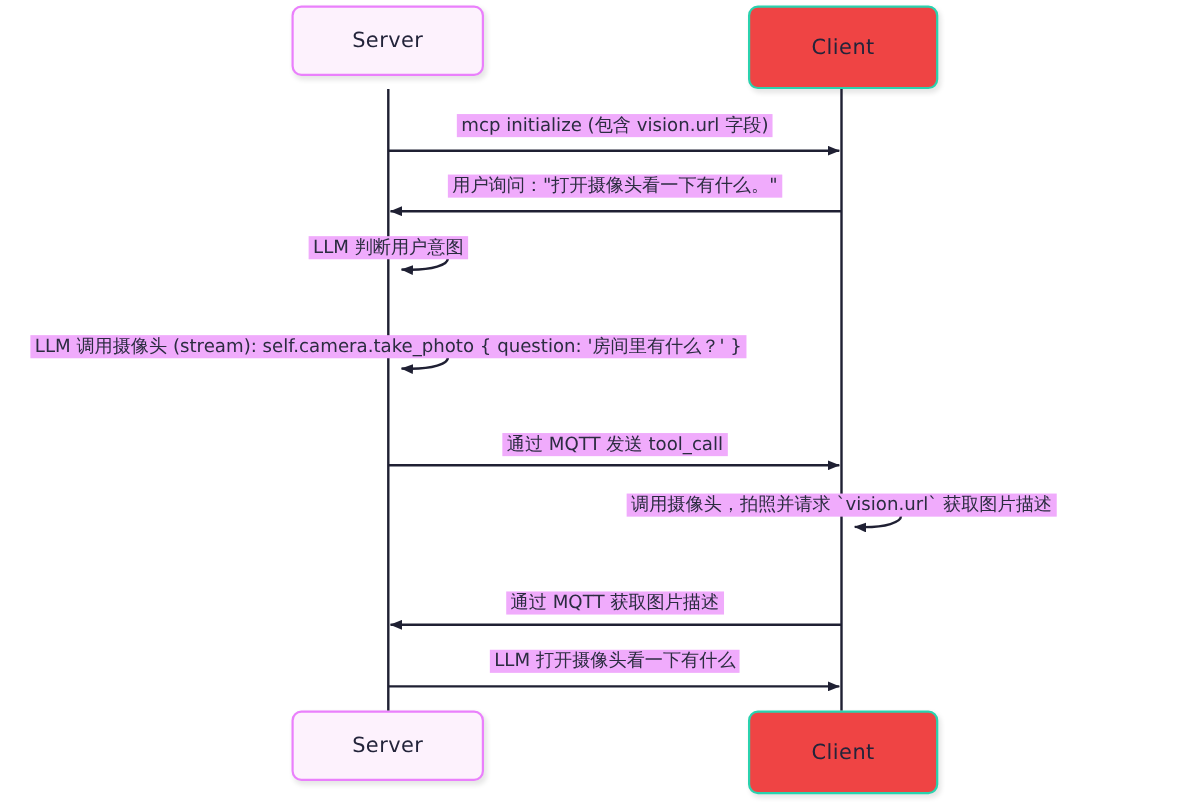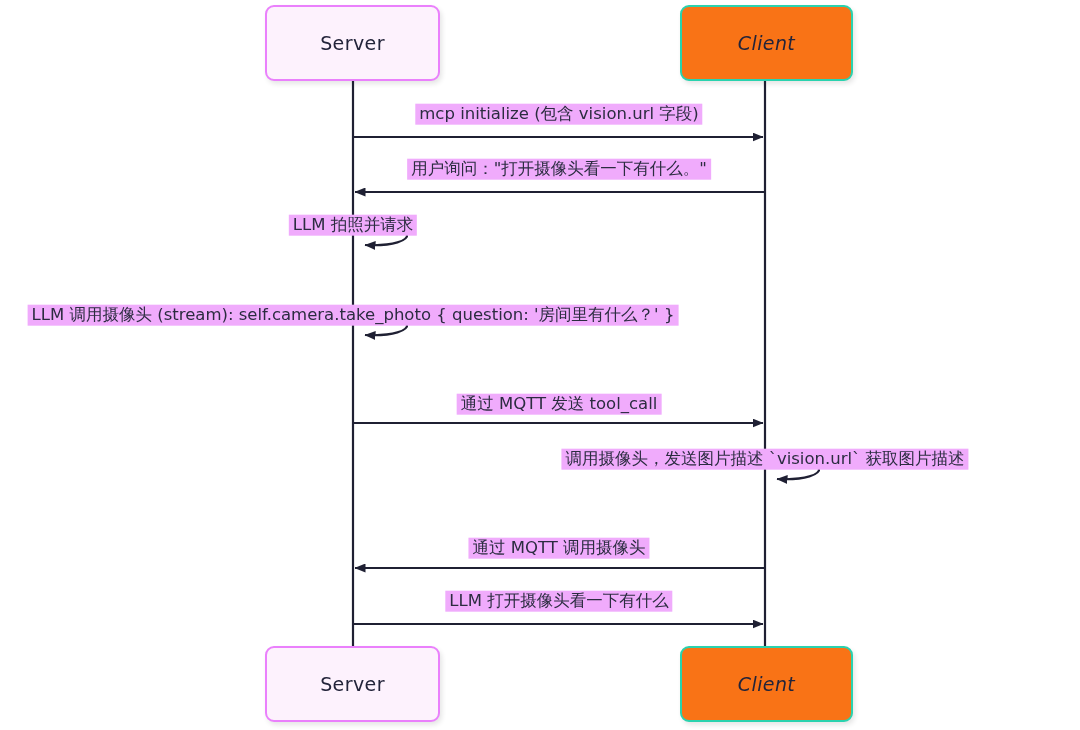--- a/index.html
+++ b/index.html
@@ -35,30 +35,29 @@
     font-size: 19px;
     letter-spacing: 0.4px;
     color: #23243a;
     box-shadow: 2px 3px 5px rgba(0,0,0,0.10);
   }
   .participant.server {
     background: #fdf2fd;
     border: 2.6px solid #ea80fc;
   }
   .participant.client {
-    background: #f97316;
+    background: #ef4444;
     border: 2.6px solid #2ad2ae;
-    font-style: italic;
   }
 
   .p-server-top,
   .p-server-bottom {
     left: 265px;
     width: 175px;
-    height: 76px;
+    height: 64px;
   }
   .p-client-top,
   .p-client-bottom {
     left: 680px;
     width: 173px;
     height: 76px;
   }
   .p-server-top, .p-client-top { top: 5px; }
   .p-server-bottom, .p-client-bottom { top: 646px; }
 
@@ -126,21 +125,21 @@
         <line x1="353" y1="423" x2="763" y2="423" stroke="#1f2033" stroke-width="2.2" marker-end="url(#arrow-right)"></line>
         <path d="M765,458 C835,454 835,482 777,479" fill="none" stroke="#1f2033" stroke-width="2.2" marker-end="url(#arrow-left)"></path>
         <line x1="765" y1="568" x2="355" y2="568" stroke="#1f2033" stroke-width="2.2" marker-end="url(#arrow-left)"></line>
         <line x1="353" y1="624" x2="763" y2="624" stroke="#1f2033" stroke-width="2.2" marker-end="url(#arrow-right)"></line>
       </g>
   </svg>
 
   <div id="label-layer">
       <div class="msg-label" style="left: 559px; top: 114px;">mcp initialize (包含 vision.url 字段)</div>
       <div class="msg-label" style="left: 559px; top: 169px;">用户询问："打开摄像头看一下有什么。"</div>
-      <div class="msg-label" style="left: 353px; top: 225px;">LLM 拍照并请求</div>
+      <div class="msg-label" style="left: 353px; top: 225px;">LLM 判断用户意图</div>
       <div class="msg-label" style="left: 353px; top: 315px;">LLM 调用摄像头 (stream): self.camera.take_photo { question: '房间里有什么？' }</div>
       <div class="msg-label" style="left: 559px; top: 404px;">通过 MQTT 发送 tool_call</div>
-      <div class="msg-label" style="left: 765px; top: 459px;">调用摄像头，发送图片描述 `vision.url` 获取图片描述</div>
-      <div class="msg-label" style="left: 559px; top: 548px;">通过 MQTT 调用摄像头</div>
+      <div class="msg-label" style="left: 765px; top: 459px;">调用摄像头，拍照并请求 `vision.url` 获取图片描述</div>
+      <div class="msg-label" style="left: 559px; top: 548px;">通过 MQTT 获取图片描述</div>
       <div class="msg-label" style="left: 559px; top: 601px;">LLM 打开摄像头看一下有什么</div>
     </div>
 
 </div>
 
 </body></html>

